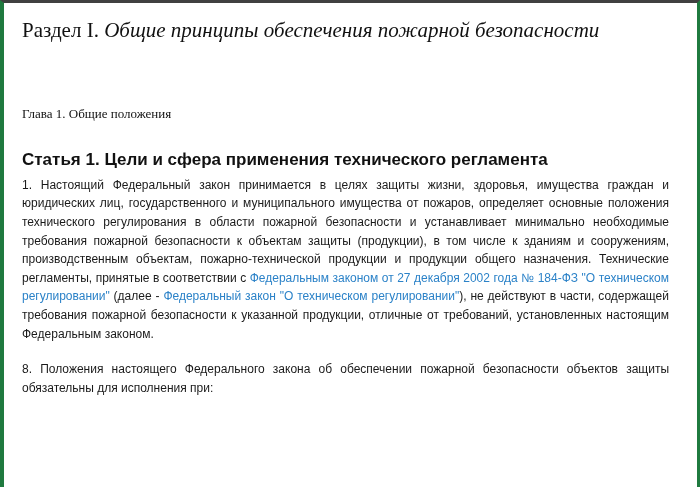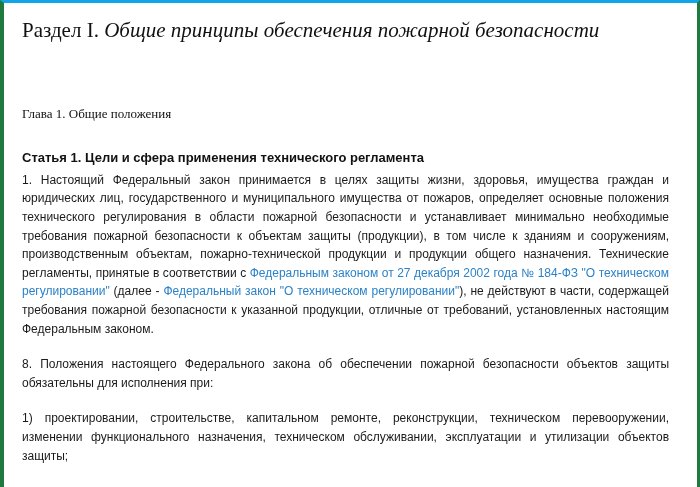--- a/index.html
+++ b/index.html
@@ -13,21 +13,21 @@
     font-family: "Liberation Sans", sans-serif;
     color: #1a1a1a;
     overflow: hidden;
   }
   .page {
     position: relative;
     width: 700px;
     height: 487px;
     box-sizing: border-box;
     border-left: 4px solid #1f7a3f;
-    border-top: 3px solid #0ea5e9;
+    border-top: 3px solid #404040;
     border-right: 3px solid #1f7a3f;
     padding: 14px 16px 0 18px;
   }
   .section-title {
     font-family: "Liberation Serif", serif;
     font-size: 21px;
     line-height: 1.28;
     color: #111111;
     margin: 0 0 0 0;
     font-weight: 400;
@@ -39,21 +39,21 @@
     font-style: italic;
   }
   .chapter-title {
     font-family: "Liberation Serif", serif;
     font-size: 13px;
     font-weight: 400;
     color: #111111;
     margin: 62px 0 0 0;
   }
   .article-title {
-    font-size: 13px;
+    font-size: 17px;
     font-weight: bold;
     color: #111111;
     margin: 28px 0 0 0;
   }
   p.body-text {
     font-size: 12px;
     line-height: 1.55;
     text-align: justify;
     margin: 6px 12px 0 0;
     color: #1a1a1a;
@@ -74,15 +74,14 @@
   <h1 class="section-title"><span class="roman">Раздел I.</span><span class="ital"> Общие принципы обеспечения пожарной безопасности</span></h1>
 
   <h2 class="chapter-title">Глава 1. Общие положения</h2>
 
   <h3 class="article-title">Статья 1. Цели и сфера применения технического регламента</h3>
 
   <p class="body-text"><span>1. Настоящий Федеральный закон принимается в целях защиты жизни, здоровья, имущества граждан и юридических лиц, государственного и муниципального имущества от пожаров, определяет основные положения технического регулирования в области пожарной безопасности и устанавливает минимально необходимые требования пожарной безопасности к объектам защиты (продукции), в том числе к зданиям и сооружениям, производственным объектам, пожарно-технической продукции и продукции общего назначения. Технические регламенты, принятые в соответствии с </span><a class="doclink" href="#">Федеральным законом от 27 декабря 2002 года № 184-ФЗ "О техническом регулировании"</a><span> (далее - </span><a class="doclink" href="#">Федеральный закон "О техническом регулировании"</a><span>), не действуют в части, содержащей требования пожарной безопасности к указанной продукции, отличные от требований, установленных настоящим Федеральным законом.</span></p>
 
   <p class="body-text gap">8. Положения настоящего Федерального закона об обеспечении пожарной безопасности объектов защиты обязательны для исполнения при:</p>
 
-  <p class="body-text gap">1) проектировании, строительстве, капитальном ремонте, реконструкции, техническом перевооружении, изменении функционального назначения, техническом обслуживании, эксплуатации и утилизации объектов защиты;</p>
 
 </div>
 
 </body></html>

